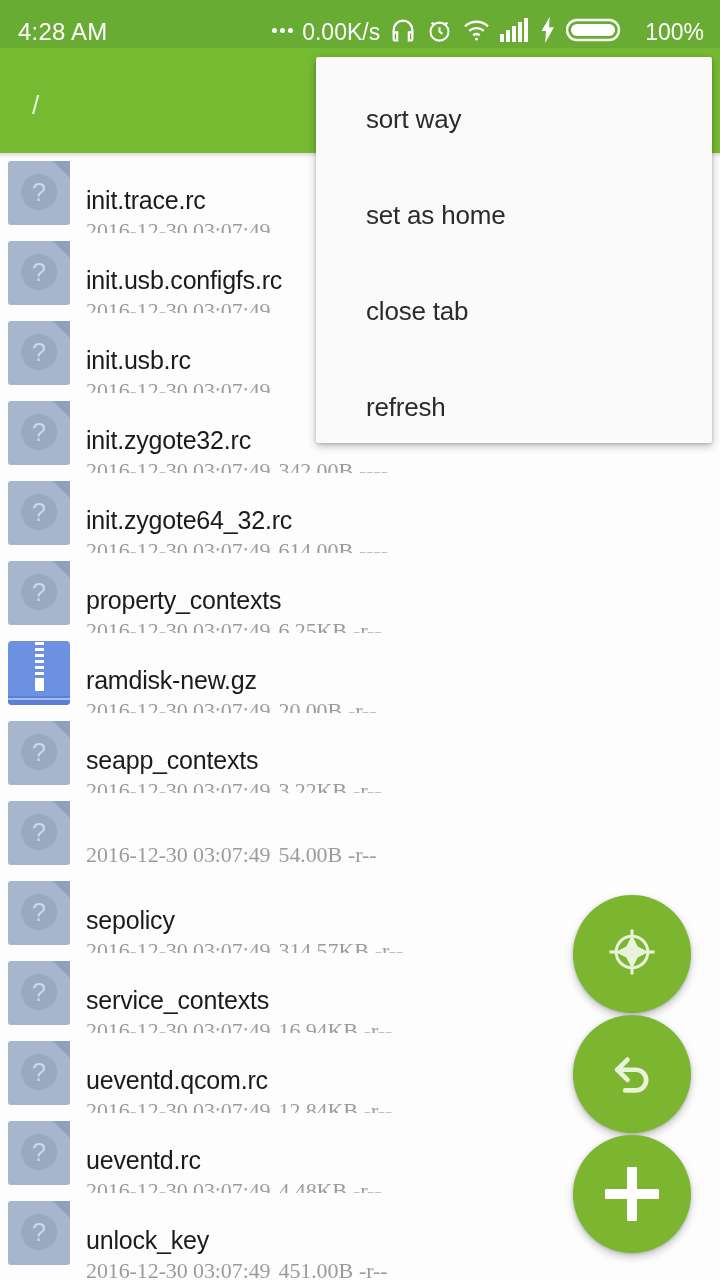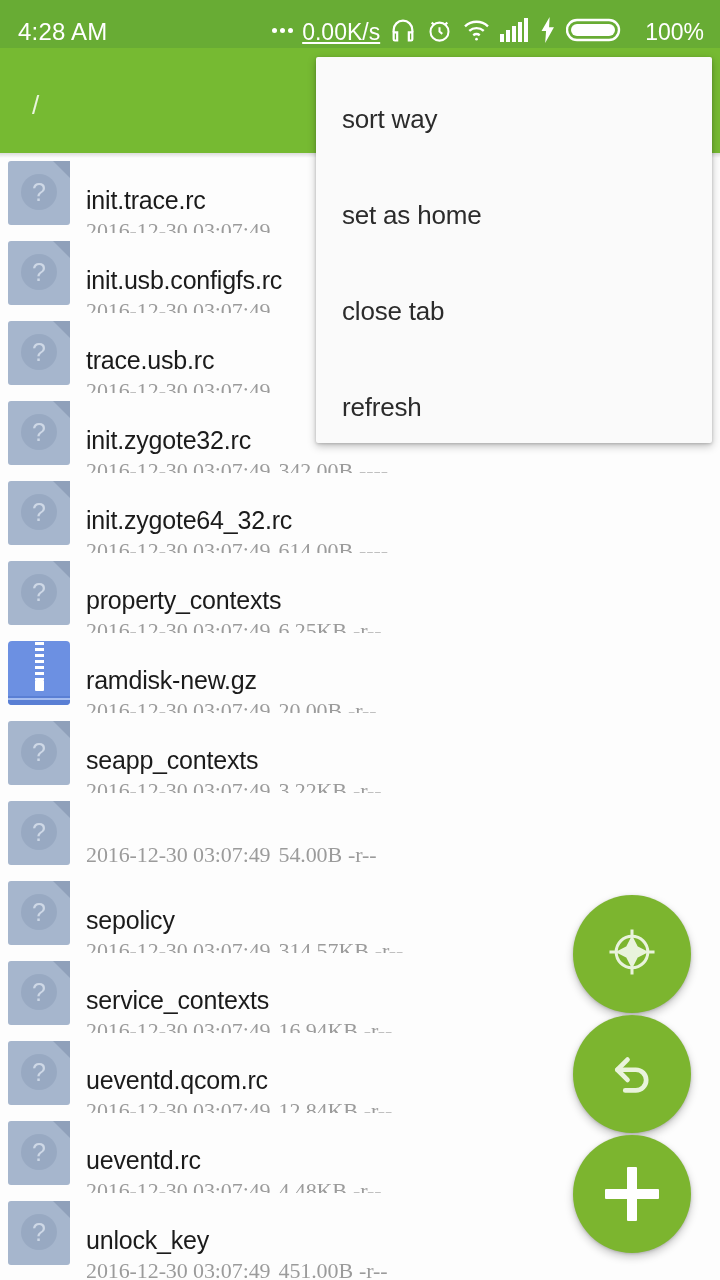--- a/index.html
+++ b/index.html
@@ -50,21 +50,20 @@
   .dots-icon i {
     display: block;
     width: 5px; height: 5px;
     border-radius: 50%;
     background: #ffffff;
   }
   .net-speed {
     font-size: 23px;
     white-space: nowrap;
     letter-spacing: 0;
-    text-decoration: underline;
   }
   .sb-ico { display: block; }
   .battery-pct {
     font-size: 23px;
     white-space: nowrap;
     margin-left: 12px;
   }
 
   
   .toolbar {
@@ -227,21 +226,21 @@
     border-radius: 2px;
     box-shadow: 0 3px 9px rgba(0,0,0,0.26), 0 1px 3px rgba(0,0,0,0.16);
     z-index: 30;
     box-sizing: border-box;
     padding-top: 14px;
   }
   .menu-item {
     height: 96px;
     display: flex;
     align-items: center;
-    padding-left: 26px;
+    padding-left: 50px;
     box-sizing: border-box;
     font-size: 26px;
     color: #2b2b2b;
     letter-spacing: -0.2px;
   }
 
   
   .fab {
     position: absolute;
     right: 29px;
@@ -373,21 +372,21 @@
       </div>
       <div class="file-row">
         <div class="icon-wrap">
           <div class="doc-icon">
             <div class="doc-circle">
               <span class="doc-q">?</span>
             </div>
           </div>
         </div>
         <div class="row-texts">
-          <div class="row-name">trace.usb.rc</div>
+          <div class="row-name">init.usb.rc</div>
           <div class="row-meta">
             <span class="row-date">2016-12-30 03:07:49</span>
           </div>
         </div>
       </div>
       <div class="file-row">
         <div class="icon-wrap">
           <div class="doc-icon">
             <div class="doc-circle">
               <span class="doc-q">?</span>

